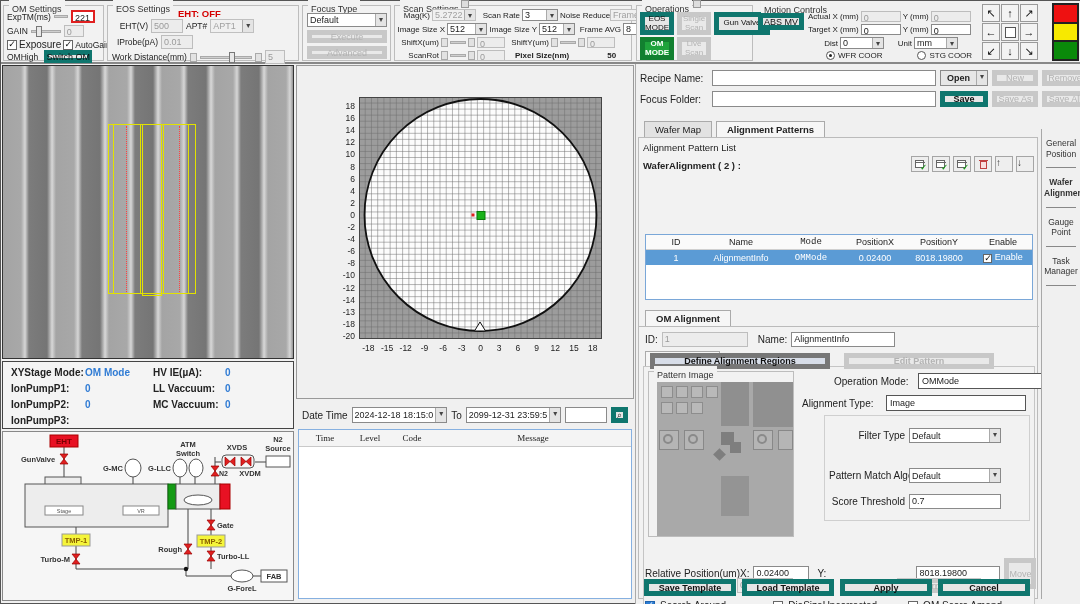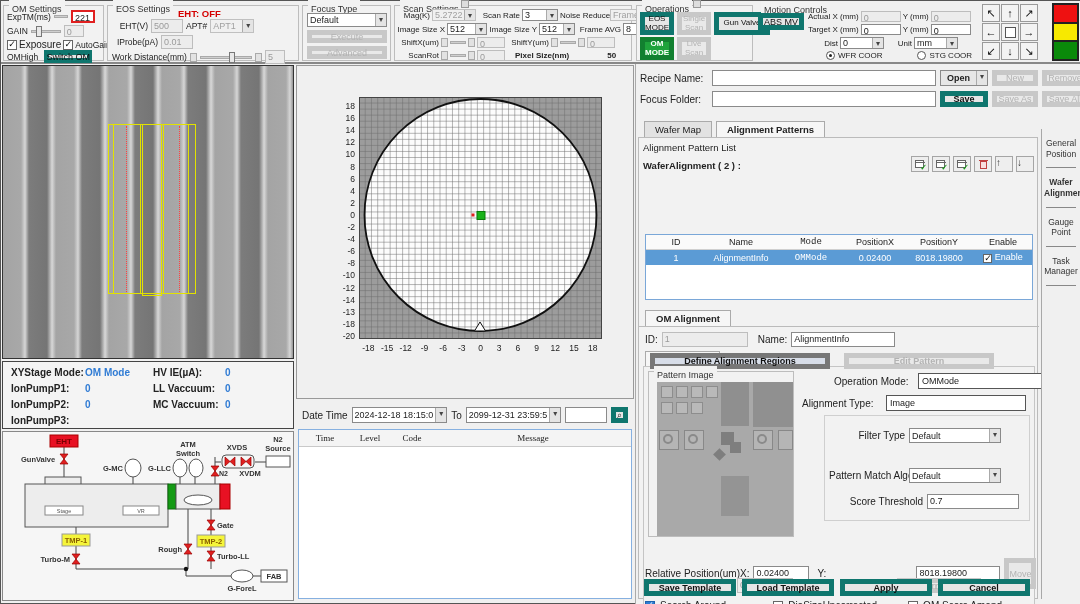--- a/index.html
+++ b/index.html
@@ -701,21 +701,21 @@
                 <span class="carr">▾</span>
               </span>
           </div>
           <div class="rrow" style="left:4px;top:52px;">
             <span class="lbl" style="width:76px;text-align:right;">Pattern Match Algo</span>
             <span class="combo" style="width:92px;height:15px;">
                 <span class="cval">Default</span>
                 <span class="carr">▾</span>
               </span>
           </div>
-          <div class="rrow" style="left:22px;top:78px;">
+          <div class="rrow" style="left:4px;top:78px;">
             <span class="lbl" style="width:76px;text-align:right;">Score Threshold</span>
             <span class="inp" style="width:92px;height:15px;">0.7</span>
           </div>
         </div>
       </div>
 
       <div class="rrow" style="left:6px;top:420px;">
         <span class="lbl">Relative Position(um)X:</span>
         <span class="inp" style="width:56px;height:15px;">0.02400</span>
         <span class="lbl" style="margin-left:4px;">Y:</span>

